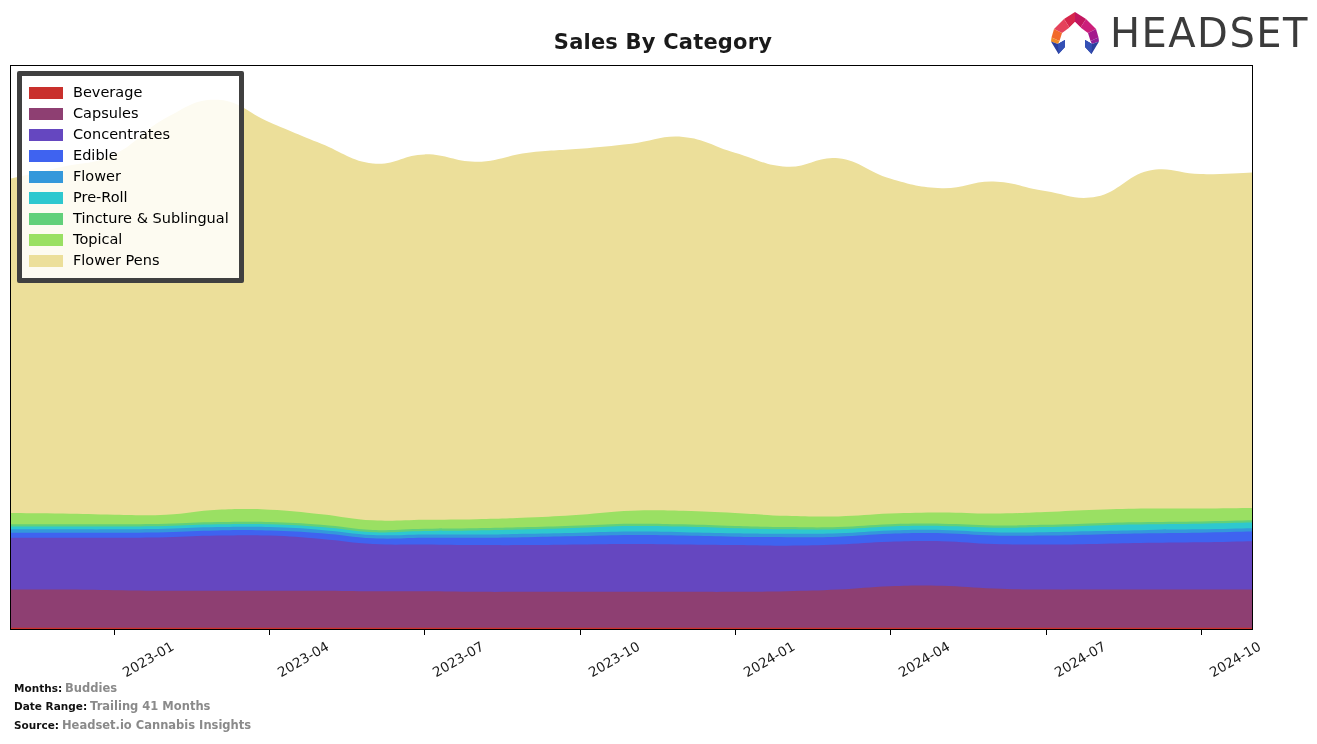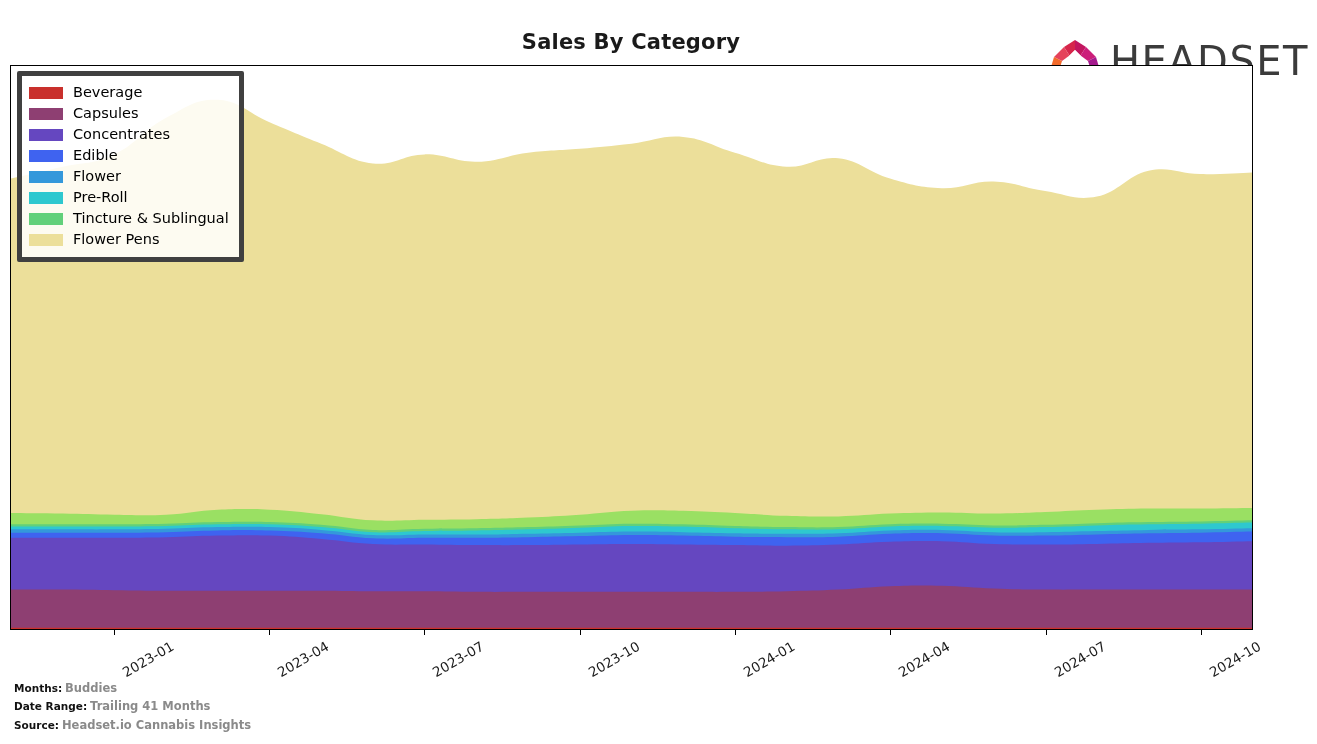--- a/index.html
+++ b/index.html
@@ -24,32 +24,32 @@
   }
   #chart-title {
     position: absolute;
     left: 0; top: 30px;
     width: 1262px;
     text-align: center;
     font-size: 21px;
     font-weight: bold;
     color: #1a1a1a;
     letter-spacing: 0.2px;
+    padding-left: 32px;
   }
 
   
   #brand-logo {
     position: absolute;
     right: 8px;
     top: 9px;
     height: 48px;
     display: flex;
     align-items: center;
     gap: 6px;
-    margin-top: 28px;
   }
   #logo-mark { display: block; }
   #logo-wordmark {
     font-size: 40px;
     font-weight: 400;
     color: #3b3b3b;
     letter-spacing: 1.5px;
     line-height: 1;
     font-family: "DejaVu Sans", sans-serif;
   }
@@ -218,20 +218,24 @@
         <span class="legend-swatch" style="background: rgb(52, 152, 219);"></span>
         <span class="legend-label">Flower</span>
       </div>
       <div class="legend-row">
         <span class="legend-swatch" style="background: rgb(46, 200, 207);"></span>
         <span class="legend-label">Pre-Roll</span>
       </div>
       <div class="legend-row">
         <span class="legend-swatch" style="background: rgb(98, 208, 122);"></span>
         <span class="legend-label">Tincture &amp; Sublingual</span>
+      </div>
+      <div class="legend-row">
+        <span class="legend-swatch" style="background: rgb(154, 224, 99);"></span>
+        <span class="legend-label">Topical</span>
       </div>
       <div class="legend-row">
         <span class="legend-swatch" style="background: rgb(236, 223, 154);"></span>
         <span class="legend-label">Flower Pens</span>
       </div>
     </div>
 </div>
 
 <div id="xaxis">
     <div class="tick-mark" style="left: 103.583px;"></div>

